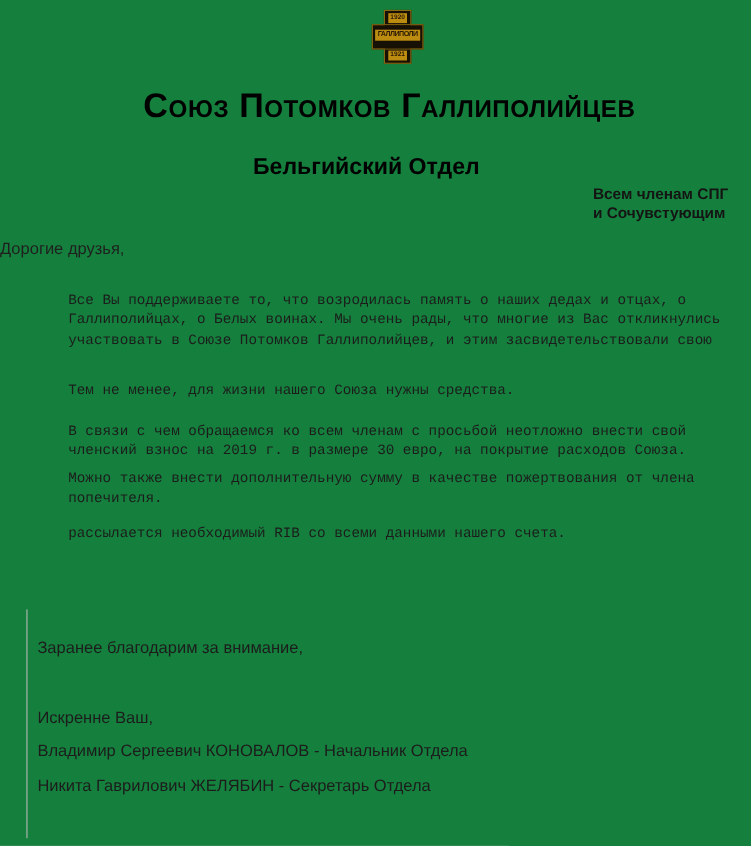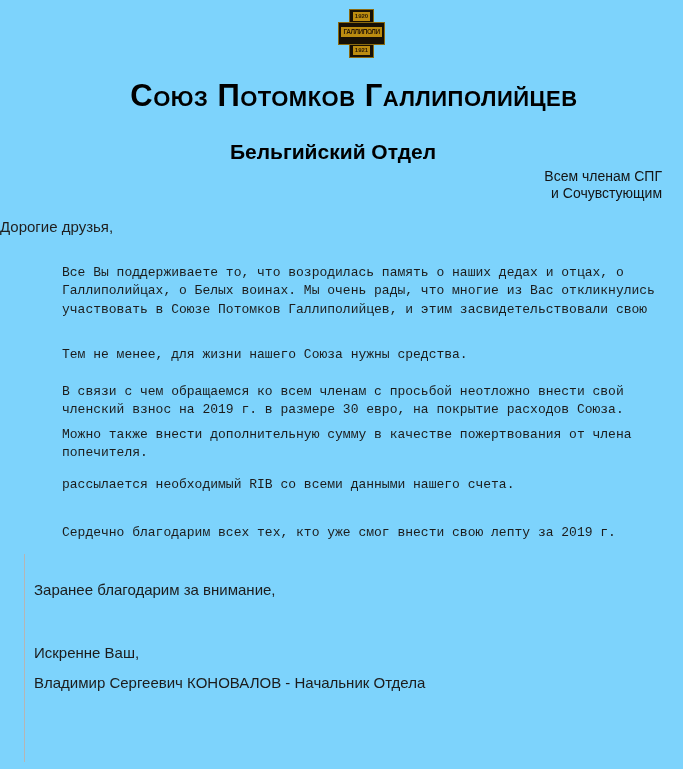--- a/index.html
+++ b/index.html
@@ -1,20 +1,20 @@
 <!DOCTYPE html>
 <html><head>
 <meta charset="utf-8">
 <style>
   html, body { margin: 0; padding: 0; background: #ffffff; }
   .page {
     position: relative;
     width: 683px;
     height: 769px;
-    background: #7dd3fc;
+    background: #15803d;
     font-family: "Liberation Sans", "DejaVu Sans", sans-serif;
     color: #1f1f1f;
     overflow: hidden;
   }
 
   
   .emblem { position: absolute; left: 338px; top: 9px; width: 47px; height: 49px; }
   .cross-v { position: absolute; left: 11px; top: 0; width: 25px; height: 49px;
              background: #171005; border: 1px solid #8a6a10; box-sizing: border-box; }
   .cross-h { position: absolute; left: 0; top: 13px; width: 47px; height: 23px;
@@ -33,21 +33,21 @@
     color: #000000; font-variant: small-caps; letter-spacing: 0.5px;
     white-space: nowrap;
   }
   .subtitle {
     position: absolute; top: 128px; left: 0; width: 100%;
     padding-right: 17px; box-sizing: border-box;
     text-align: center; font-size: 21px; line-height: 24px; font-weight: bold; color: #000000; margin-top: 12px;
   }
   .addressee {
     position: absolute; top: 168px; right: 21px;
-    text-align: right; font-size: 14px; line-height: 17px; font-weight: normal; color: #141414;
+    font-size: 14px; line-height: 17px; font-weight: bold; color: #141414;
   }
   .salutation {
     position: absolute; top: 218px; left: 0; width: 100%;
     box-sizing: border-box;
     font-size: 15px; line-height: 18px;
   }
   .para {
     position: absolute; left: 62px; width: 590px;
     font-size: 13px; line-height: 18.4px; color: #1c1c1c; font-family: Liberation Mono, monospace;
   }
@@ -99,23 +99,21 @@
 
   <div class="para" style="top:426px">
     <div class="line">Можно также внести дополнительную сумму в качестве пожертвования от члена</div>
     <div class="line">попечителя.</div>
   </div>
 
   <div class="para" style="top:476px">
     <div class="line">рассылается необходимый RIB со всеми данными нашего счета.</div>
   </div>
 
-  <div class="para" style="top:524px">
-    <div class="line">Сердечно благодарим всех тех, кто уже смог внести свою лепту за 2019 г.</div>
-  </div>
 
   <div class="vline"></div>
 
   <div class="closing-item" style="top:581px">Заранее благодарим за внимание,</div>
   <div class="closing-item" style="top:644px">Искренне Ваш,</div>
   <div class="closing-item" style="top:674px">Владимир Сергеевич КОНОВАЛОВ - Начальник Отдела</div>
+  <div class="closing-item" style="top:706px">Никита Гаврилович ЖЕЛЯБИН - Секретарь Отдела</div>
 
 </div>
 
 </body></html>

